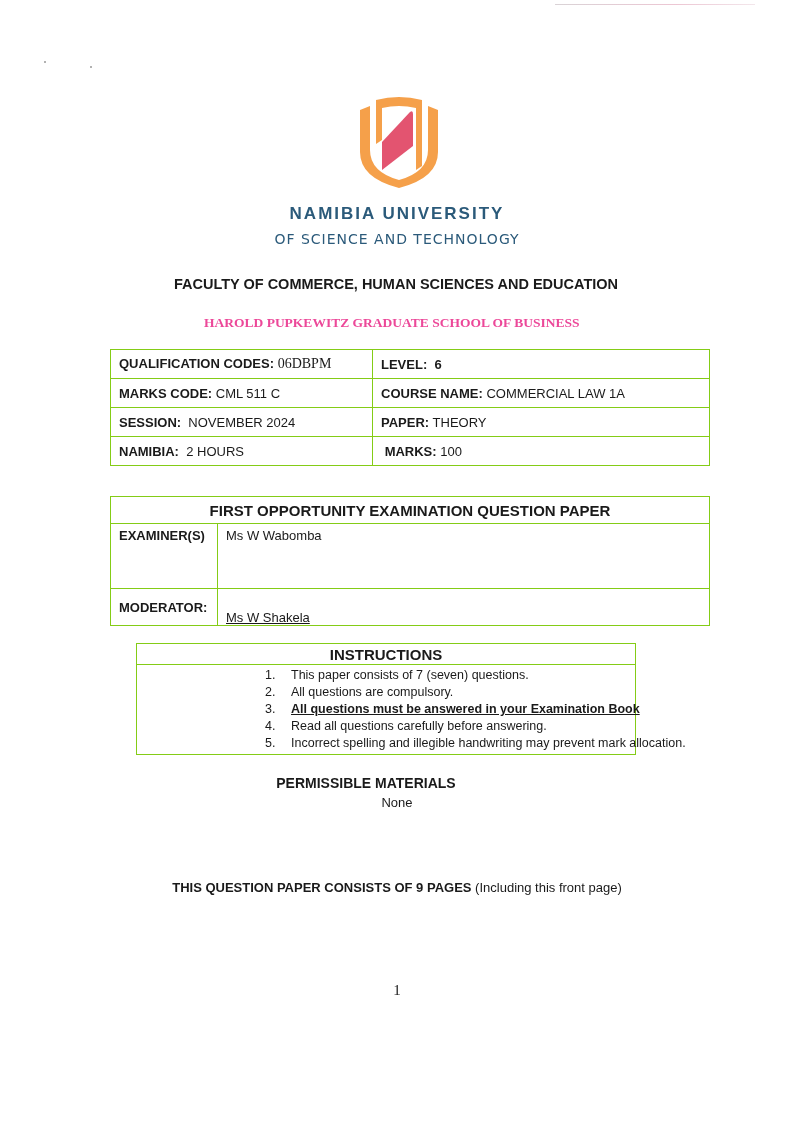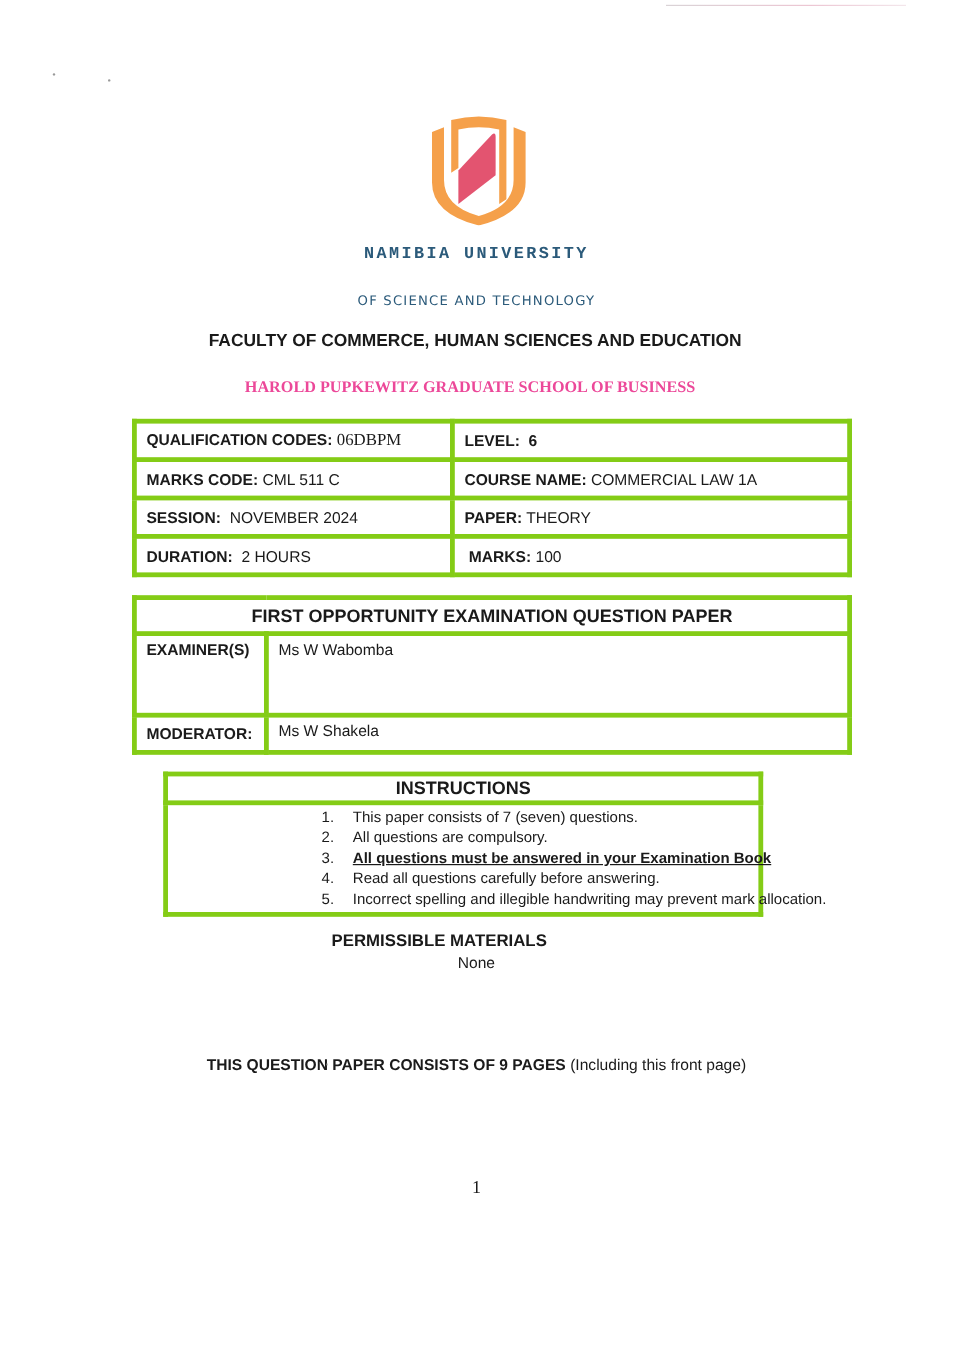--- a/index.html
+++ b/index.html
@@ -3,28 +3,28 @@
 <meta charset="utf-8">
 <style>
   html, body { margin: 0; padding: 0; background: #ffffff; }
   body { width: 794px; height: 1122px; position: relative; overflow: hidden;
          font-family: "Liberation Sans", "DejaVu Sans", sans-serif; color: #1a1a1a; }
   .scan-line { position: absolute; left: 555px; top: 4px; width: 200px; height: 1px;
                background: linear-gradient(90deg, #d0c8cc, #e8b8c8 60%, #f0e0e6); opacity: .8; }
   .speck { position: absolute; width: 2px; height: 2px; background: #999; border-radius: 50%; }
   .logo { position: absolute; left: 356px; top: 96px; width: 86px; height: 92px; }
   .uni-name { position: absolute; left: 0; width: 794px; text-align: center; color: #2b5a7a; }
-  .uni-1 { top: 204px; font-size: 14px; font-weight: bold; letter-spacing: 2px; font-family: Liberation Mono, monospace; }
-  .uni-2 { top: 244px; font-size: 11px; letter-spacing: 1px; font-family: "DejaVu Sans", sans-serif; }
+  .uni-1 { top: 204px; font-size: 17px; font-weight: bold; letter-spacing: 2px; font-family: Liberation Sans, sans-serif; }
+  .uni-2 { top: 231px; font-size: 14px; letter-spacing: 1px; font-family: "DejaVu Sans", sans-serif; }
   .faculty { position: absolute; top: 276px; left: 0; width: 792px; text-align: center;
              font-weight: bold; font-size: 14.5px; color: #1a1a1a; }
   .school { position: absolute; top: 315px; left: 204px; font-family: "Liberation Serif", serif;
             font-weight: bold; font-size: 13.5px; color: #ec4899; }
   table { border-collapse: collapse; position: absolute; }
-  td { border: 4px solid #84cc16; font-size: 13px; padding: 0 8px; vertical-align: middle; }
+  td { border: 1px solid #84cc16; font-size: 13px; padding: 0 8px; vertical-align: middle; }
   .info { left: 110px; top: 349px; width: 600px; }
   .info td { height: 28px; }
   .info td.c1 { width: 245px; }
   .b { font-weight: bold; }
   .serif { font-family: "Liberation Serif", serif; font-size: 14px; }
   .exam { left: 110px; top: 496px; width: 600px; }
   .exam .head { text-align: center; font-weight: bold; font-size: 15px; height: 26px; }
   .exam td.lbl { width: 90px; font-weight: bold; }
   .exam td.top { vertical-align: top; padding-top: 4px; }
   .instr { left: 110px; top: 643px; width: 500px; margin-left: 26px; }
@@ -65,38 +65,38 @@
   </tr>
   <tr>
     <td class="c1"><span class="b">MARKS CODE:</span> <span>CML 511 C</span></td>
     <td><span class="b">COURSE NAME:</span> <span>COMMERCIAL LAW 1A</span></td>
   </tr>
   <tr>
     <td class="c1"><span class="b">SESSION:</span>&nbsp; <span>NOVEMBER 2024</span></td>
     <td><span class="b">PAPER:</span> <span>THEORY</span></td>
   </tr>
   <tr>
-    <td class="c1"><span class="b">DURATION:</span>&nbsp; <span>2 HOURS</span></td>
+    <td class="c1"><span class="b">NAMIBIA:</span>&nbsp; <span>2 HOURS</span></td>
     <td>&nbsp;<span class="b">MARKS:</span> <span>100</span></td>
   </tr>
 </tbody>
   </table>
 
 <table class="exam">
   <tbody>
       <tr>
     <td colspan="2" class="head">FIRST OPPORTUNITY EXAMINATION QUESTION PAPER</td>
   </tr>
   <tr>
     <td class="lbl top" style="height:60px;">EXAMINER(S)</td>
     <td class="top">Ms W Wabomba</td>
   </tr>
   <tr>
     <td class="lbl" style="height:27px;">MODERATOR:</td>
-    <td style="vertical-align:top;padding-top:3px;">Ms W Shakela</td>
+    <td style="vertical-align:top;padding-top:21px;text-decoration:underline;">Ms W Shakela</td>
   </tr>
 </tbody>
   </table>
 
 <table class="instr">
   <tbody>
       <tr>
     <td class="head">INSTRUCTIONS</td>
   </tr>
   <tr>

